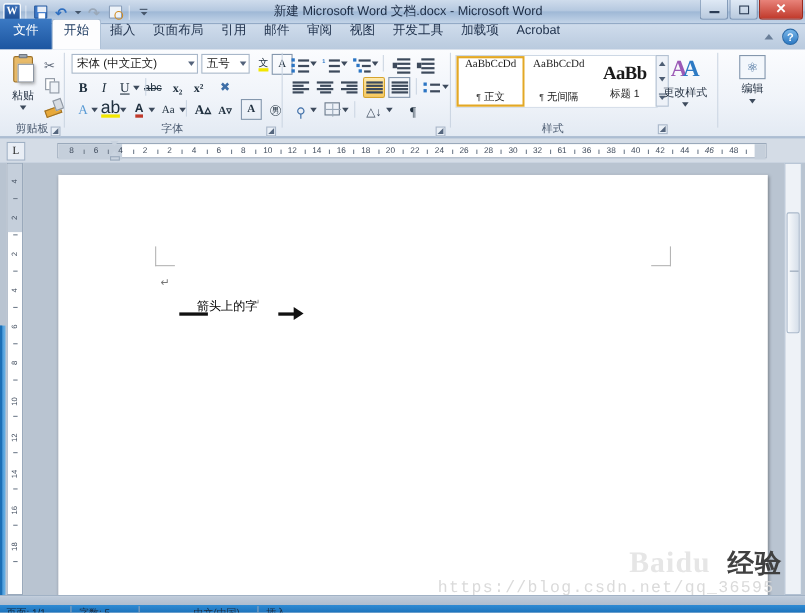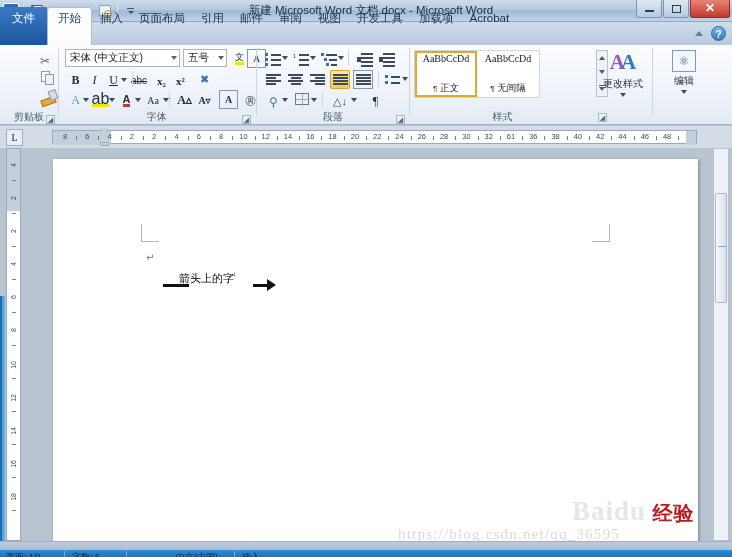--- a/index.html
+++ b/index.html
@@ -49,21 +49,21 @@
   .winbtn .g-max { width:9px;height:8px;border:1.5px solid #2b3c55; }
   .winbtn .g-close { color:#fff; font-size:12px; font-weight:bold; font-family:"Liberation Serif", serif; }
 
   
   .tabstrip {
     position: absolute; left:0; top: 22px; width: 732px; height: 23px;
     background: linear-gradient(to bottom,#cfdcec,#b9cade);
   }
   .tabs { position:absolute; left: 0; top: 0; display:flex; align-items:flex-end; height:23px; }
   .tab {
-    font-size: 11.5px; color:#1d2f4a; padding: 4px 8px 5px 8px; height:38px;
+    font-size: 11.5px; color:#1d2f4a; padding: 4px 8px 5px 8px; height:28px;
     white-space: nowrap; line-height:14px;
   }
   .tab.file { background: linear-gradient(to bottom,#3c7ac4,#1c55a0); color:#fff; padding:4px 12px 5px; }
   .tab.active { background:#fdfdfe; border:1px solid #a9bdd4; border-bottom:none;
     border-radius: 3px 3px 0 0; color:#16345c; padding:3px 10px 5px; }
   .help-grp { position:absolute; right:6px; top:4px; display:flex; align-items:center; gap:8px; }
   .ico-minrib { width:0;height:0;border-left:4px solid transparent;border-right:4px solid transparent;border-bottom:5px solid #6a7f99; }
   .ico-help { width:15px;height:15px;border-radius:50%;
     background:linear-gradient(to bottom,#79b6e8,#2d7ac4); color:#fff; font-size:10px; font-weight:bold;
     text-align:center; line-height:15px; border:1px solid #2a6aa8; }
@@ -243,20 +243,29 @@
   </div>
   <div class="help-grp">
     <div class="ico-minrib"></div>
     <div class="ico-help">?</div>
   </div>
 </div>
 
 <div class="ribbon">
 
   <div class="rgroup" style="left:0;width:58px">
+    <div style="position:absolute;left:4px;top:4px;width:34px;text-align:center">
+      <div class="paste-ico">
+        <div class="board"></div>
+          <div class="clip"></div>
+          <div class="page"></div>
+      </div>
+      <div style="font-size:10px;color:#253243;margin-top:1px">粘贴</div>
+      <div style="margin:2px auto 0;width:0;height:0;border-left:3.5px solid transparent;border-right:3.5px solid transparent;border-top:4px solid #3d4a5c"></div>
+    </div>
     <div style="position:absolute;left:40px;top:6px" class="mini-ico ico-cut"></div>
     <div style="position:absolute;left:40px;top:25px" class="mini-ico ico-copy">
         <div class="p1"></div>
         <div class="p2"></div>
       </div>
     <div style="position:absolute;left:40px;top:44px" class="mini-ico ico-brush"></div>
     <div class="glabel">剪贴板</div>
     <div class="dlg-launcher" style="right:3px;bottom:1px">◢</div>
   </div>
   <div class="gdivider" style="left:58px"></div>
@@ -456,34 +465,37 @@
     <div style="position:absolute;left:53px;top:53px;width:0;height:0;border-left:3px solid transparent;border-right:3px solid transparent;border-top:4px solid #3d4a5c"></div>
     <div class="gdivider" style="left:64px;top:47px;height:15px"></div>
     <div class="rbtn" style="position:absolute;left:72px;top:47px;width:20px">
         <span style="font-size:11px;color:#3d4a5c">△↓</span>
       </div>
     <div style="position:absolute;left:93px;top:53px;width:0;height:0;border-left:3px solid transparent;border-right:3px solid transparent;border-top:4px solid #3d4a5c"></div>
     <div class="rbtn" style="position:absolute;left:108px;top:47px;width:16px">
         <span style="font-size:12px;font-family:'Liberation Serif',serif">¶</span>
       </div>
 
-    <div class="glabel">段落</div>
     <div class="dlg-launcher" style="right:3px;bottom:1px">◢</div>
   </div>
   <div class="gdivider" style="left:409px"></div>
 
   <div class="rgroup" style="left:410px;width:185px">
     <div style="position:absolute;left:4px;top:5px;display:flex;gap:0;align-items:flex-start;border:1px solid #cdd8e5;background:#fff">
       <div class="stylebox sel">
         <div class="prev">AaBbCcDd</div>
         <div class="nm"><span style="font-size:8px;color:#444">¶</span> <span>正文</span></div>
       </div>
       <div class="stylebox">
         <div class="prev">AaBbCcDd</div>
         <div class="nm"><span style="font-size:8px;color:#444">¶</span> <span>无间隔</span></div>
+      </div>
+      <div class="stylebox" style="width:58px">
+        <div class="prev" style="font-size:17px;font-weight:bold;letter-spacing:-0.5px">AaBb</div>
+        <div class="nm" style="margin-top:2px"><span>标题 1</span></div>
       </div>
     </div>
 
     <div style="position:absolute;left:186px;top:5px;width:12px;height:47px;border:1px solid #b3c1d2;background:#eef2f8;display:flex;flex-direction:column;justify-content:space-around;align-items:center">
       <div class="sarrow up"></div>
       <div class="sarrow dn"></div>
       <div style="display:flex;flex-direction:column;align-items:center">
         <div style="width:7px;height:1px;background:#4d5d73"></div>
         <div class="sarrow dn" style="margin-top:1px"></div>
       </div>
@@ -630,23 +642,23 @@
     <div class="arrow-head" style="left:214px;top:120px"></div>
   </div>
 
   <div class="vscroll">
     <div class="vthumb">
         <div class="grip"></div>
       </div>
   </div>
 
   <div class="wm-baidu" style="position:absolute;left:572px;top:348px;z-index:4">
-    <span style="color:#e6e6e6">Baidu</span><span style="color:#b91c1c;font-family:Liberation Sans, sans-serif;font-size:20px;"> 经验</span>
-  </div>
-  <div style="position:absolute;left:398px;top:378px;font-size:15px;color:#dadada;font-family:Liberation Serif, serif;letter-spacing:1.2px;white-space:nowrap;z-index:5">https://blog.csdn.net/qq_36595</div>
+    <span style="color:#e6e6e6">Baidu</span><span style="color:#404040;font-family:Liberation Mono, monospace;font-size:24px;"> 经验</span>
+  </div>
+  <div style="position:absolute;left:398px;top:378px;font-size:15px;color:#dadada;font-family:Liberation Mono, monospace;letter-spacing:1.2px;white-space:nowrap;z-index:5">https://blog.csdn.net/qq_36595</div>
 </div>
 
 <div class="statusbar">
   <div class="sb-strip"></div>
   <div class="sb-blue"></div>
   <div class="sb-item" style="left:6px;color:#123">页面: 1/1</div>
   <div class="sb-sep" style="left:64px"></div>
   <div class="sb-item" style="left:72px">字数: 5</div>
   <div class="sb-sep" style="left:126px"></div>
   <div class="sb-item" style="left:176px">中文(中国)</div>

